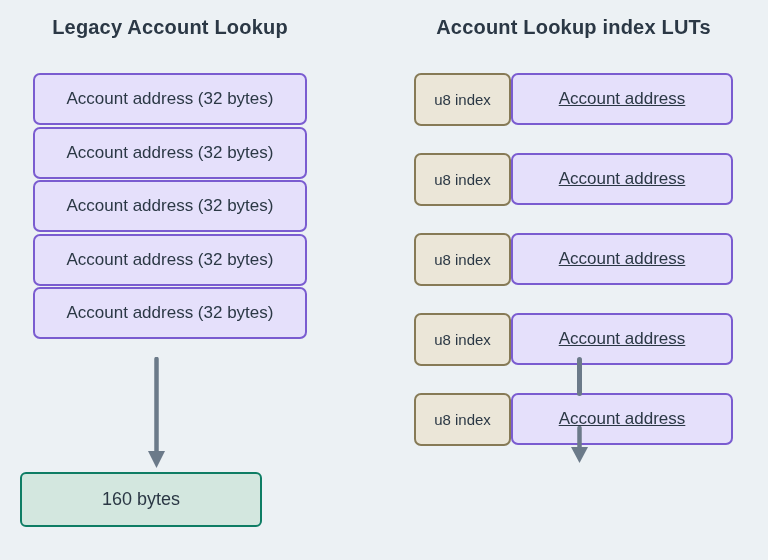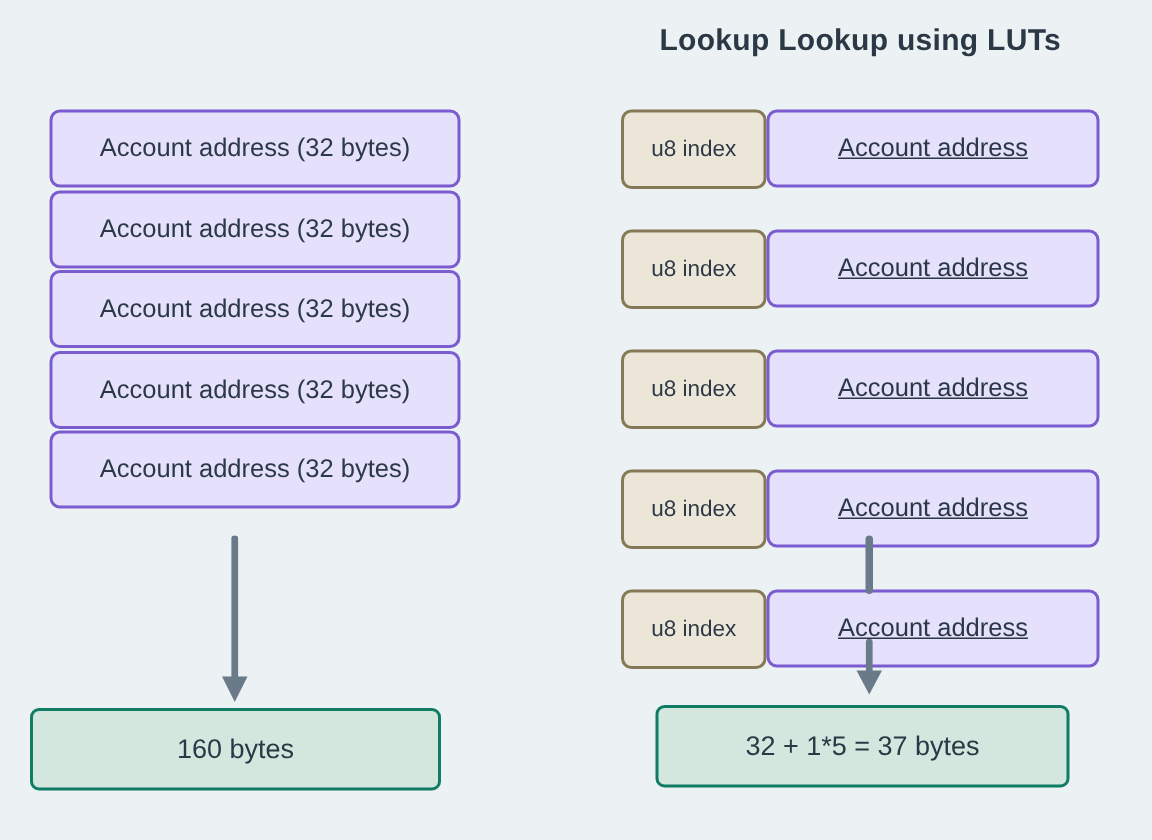--- a/index.html
+++ b/index.html
@@ -94,45 +94,46 @@
     height: 55px;
     background: var(--green-fill, #d3e7df);
     border: 2px solid var(--green-border, #0e7d64);
     border-radius: 6px;
     display: flex;
     align-items: center;
     justify-content: center;
     font-size: 18px;
     font-weight: 500;
   }
-  .result-legacy { left: 20px;  top: 472px; width: 274px; }
+  .result-legacy { left: 20px;  top: 472px; width: 242px; }
   .result-lut    { left: 437px; top: 470px; width: 276px; }
 </style>
 </head>
 <body>
 
 <div class="canvas">
 
+  <div class="col-title title-legacy">Legacy Account Lookup</div>
 
   <div class="stack stack-legacy">
     <div class="addr-box">Account address (32 bytes)</div>
     <div class="addr-box">Account address (32 bytes)</div>
     <div class="addr-box">Account address (32 bytes)</div>
     <div class="addr-box">Account address (32 bytes)</div>
     <div class="addr-box">Account address (32 bytes)</div>
   </div>
 
   <svg class="arrow-svg arrow-legacy" width="19" height="112" viewBox="0 0 19 112" aria-hidden="true">
     <line x1="9.5" y1="2" x2="9.5" y2="96" stroke="var(--arrow, #6b7a89)" stroke-width="4.5" stroke-linecap="round"></line>
     <path d="M1 94 L18 94 L9.5 111 Z" fill="var(--arrow, #6b7a89)"></path>
   </svg>
 
   <div class="result-box result-legacy">160 bytes</div>
 
-  <div class="col-title title-lut">Lookup Lookup using LUTs</div>
+  <div class="col-title title-lut">Account Lookup index LUTs</div>
 
   <div class="stack stack-lut">
     <div class="lut-row">
       <div class="idx-box">u8 index</div>
       <div class="addr-box">Account address</div>
     </div>
     <div class="lut-row">
       <div class="idx-box">u8 index</div>
       <div class="addr-box">Account address</div>
     </div>
@@ -151,15 +152,14 @@
   </div>
 
   <div class="connector-line"></div>
 
 
   <svg class="arrow-svg arrow-lut" width="19" height="38" viewBox="0 0 19 38" aria-hidden="true">
     <line x1="9.5" y1="2" x2="9.5" y2="22" stroke="var(--arrow, #6b7a89)" stroke-width="4.5" stroke-linecap="round"></line>
     <path d="M1 21 L18 21 L9.5 37 Z" fill="var(--arrow, #6b7a89)"></path>
   </svg>
 
-  <div class="result-box result-lut">32 + 1*5 = 37 bytes</div>
 
 </div>
 
 </body></html>

